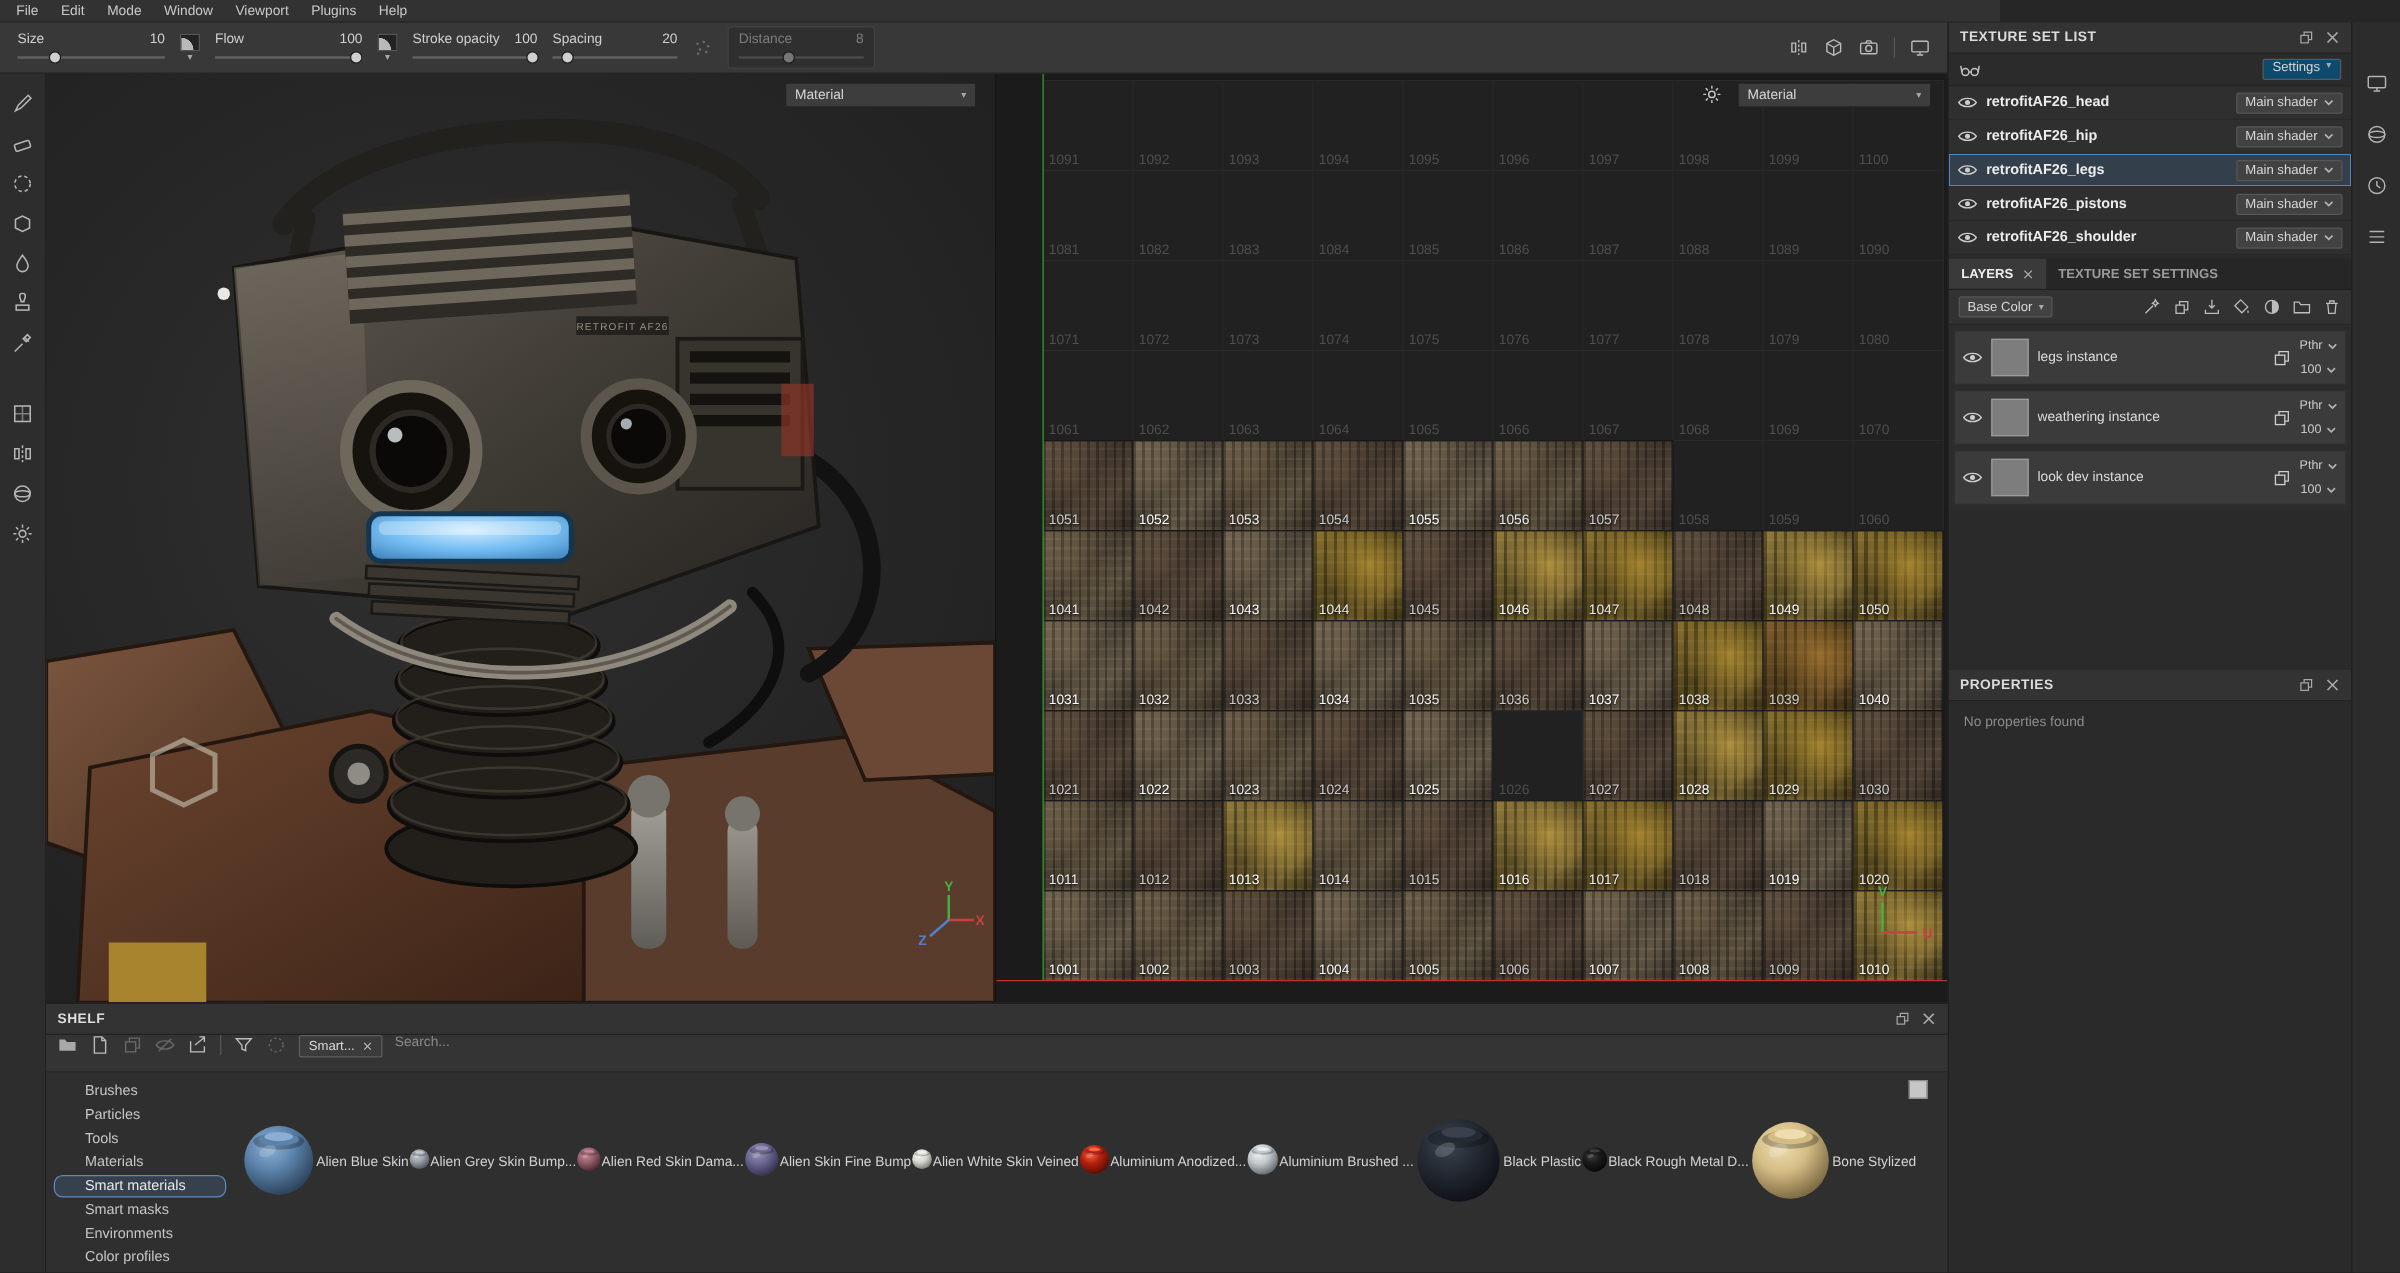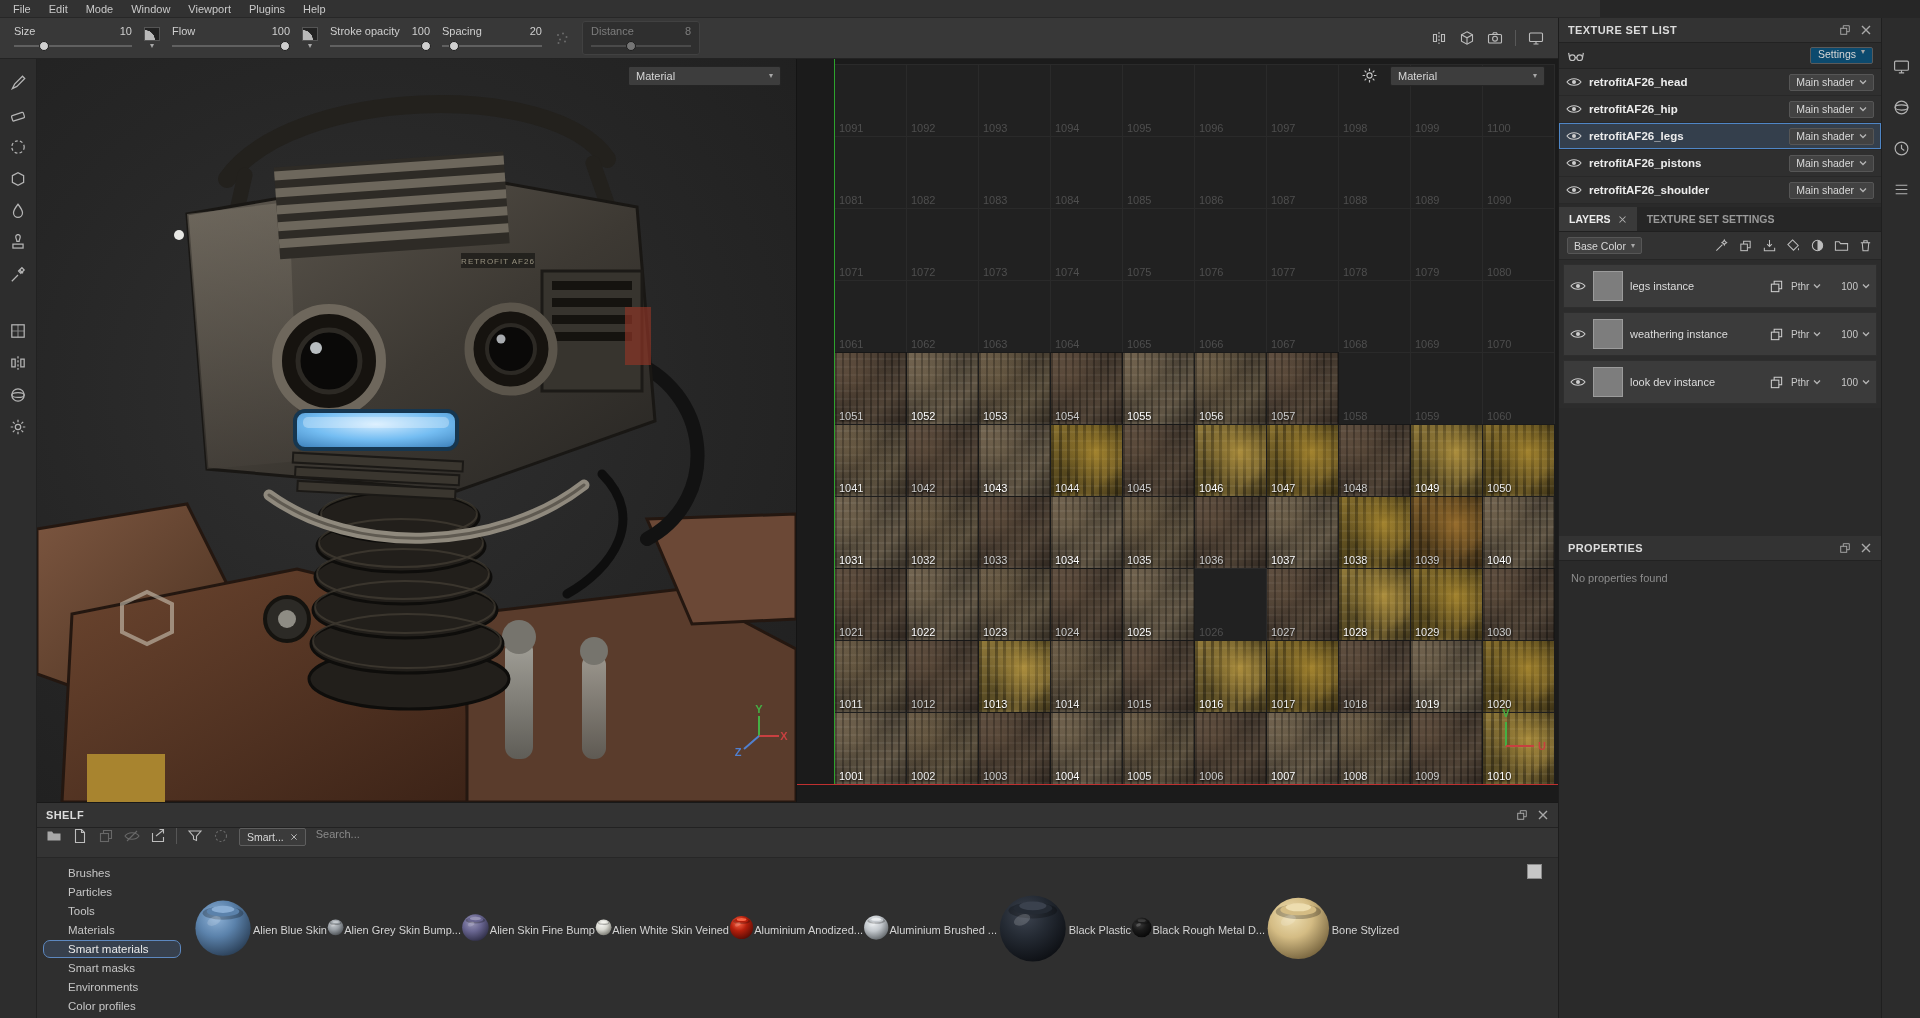--- a/index.html
+++ b/index.html
@@ -84,21 +84,21 @@
 .tab.active{background:#3a3a3a;color:#ececec}
 .tab .x{width:9px;height:9px;color:#b0b0b0}
 .layers-bar{height:28px;flex:none;background:#323232;border-bottom:1px solid #262626;display:flex;align-items:center;padding:0 8px}
 .layers-icons{margin-left:auto;display:flex;gap:9px}
 .li-icn{width:15px;height:15px;cursor:pointer}
 .layer-list{flex:none;padding-bottom:3px;background:#2c2c2c}
 .layer-row{height:44px;margin:4px 4px 1px;background:#3b3b3b;border:1px solid #2e2e2e;display:flex;align-items:center;gap:7px;padding:0 6px;cursor:pointer}
 .layer-thumb{width:30px;height:30px;background:#7d7d7d;border:1px solid #9b9b9b;flex:none}
 .layer-name{flex:1;font-size:11px;color:#dcdcdc;white-space:nowrap;overflow:hidden}
 .copyi{width:15px;height:15px;color:#cfcfcf;cursor:pointer}
-.layer-dd{display:flex;align-items:center;gap:20px}
+.layer-dd{display:flex;flex-direction:column;align-items:center;gap:8px}
 .dd-line{display:inline-flex;align-items:center;gap:4px;font-size:10px;color:#c9c9c9;cursor:pointer}
 .sp{height:128px;flex:none}
 .no-props{padding:11px 12px;font-size:11px;color:#8c8c8c}
 
 .rightstrip{position:absolute;left:1881px;top:18px;width:39px;height:1000px;background:#2c2c2c;border-left:1px solid #1f1f1f;display:flex;flex-direction:column;align-items:center;padding-top:40px;gap:24px;z-index:6}
 .strip-icn{width:17px;height:17px;color:#b2b2b2;cursor:pointer}
 
 .shelf{position:absolute;left:37px;top:802px;width:1521px;height:216px;background:#2f2f2f;border-top:1px solid #191919;display:flex;flex-direction:column;z-index:5}
 .shelf-tb{height:30px;flex:none;background:#343434;border-bottom:1px solid #272727;display:flex;align-items:flex-start;gap:10px;padding:0 9px}
 .tsep{width:1px;height:16px;background:#565656}
@@ -1137,20 +1137,37 @@
                 <ellipse cx="50" cy="27" rx="34" ry="11" fill="rgba(0,0,0,.25)"></ellipse>
                 <ellipse cx="50" cy="24" rx="27" ry="8.5" fill="#9aa0a6"></ellipse>
                 <ellipse cx="50" cy="20.5" rx="19" ry="6" fill="#c9cdd1" opacity=".9"></ellipse>
                 <ellipse cx="35" cy="40" rx="12" ry="7" fill="#ffffff" opacity=".16" transform="rotate(-25 35 40)"></ellipse>
               </svg></div>
             <div class="mat-label">Alien Grey Skin Bump...</div>
           </div>
           <div class="mat-cell">
             <div class="ball"><svg viewBox="0 0 100 100">
                 <defs>
+                  <radialGradient id="gm2" cx="38%" cy="30%" r="78%">
+                    <stop offset="0%" stop-color="#c78d9b"></stop>
+                    <stop offset="45%" stop-color="#95606c"></stop>
+                    <stop offset="100%" stop-color="#41232b"></stop>
+                  </radialGradient>
+                </defs>
+                <circle cx="50" cy="52" r="46" fill="url(#gm2)"></circle>
+                <ellipse cx="50" cy="27" rx="34" ry="11" fill="rgba(0,0,0,.25)"></ellipse>
+                <ellipse cx="50" cy="24" rx="27" ry="8.5" fill="#95606c"></ellipse>
+                <ellipse cx="50" cy="20.5" rx="19" ry="6" fill="#c78d9b" opacity=".9"></ellipse>
+                <ellipse cx="35" cy="40" rx="12" ry="7" fill="#ffffff" opacity=".16" transform="rotate(-25 35 40)"></ellipse>
+              </svg></div>
+            <div class="mat-label">Alien Red Skin Dama...</div>
+          </div>
+          <div class="mat-cell">
+            <div class="ball"><svg viewBox="0 0 100 100">
+                <defs>
                   <radialGradient id="gm3" cx="38%" cy="30%" r="78%">
                     <stop offset="0%" stop-color="#9a97b8"></stop>
                     <stop offset="45%" stop-color="#686590"></stop>
                     <stop offset="100%" stop-color="#2b2a42"></stop>
                   </radialGradient>
                 </defs>
                 <circle cx="50" cy="52" r="46" fill="url(#gm3)"></circle>
                 <ellipse cx="50" cy="27" rx="34" ry="11" fill="rgba(0,0,0,.25)"></ellipse>
                 <ellipse cx="50" cy="24" rx="27" ry="8.5" fill="#686590"></ellipse>
                 <ellipse cx="50" cy="20.5" rx="19" ry="6" fill="#9a97b8" opacity=".9"></ellipse>

